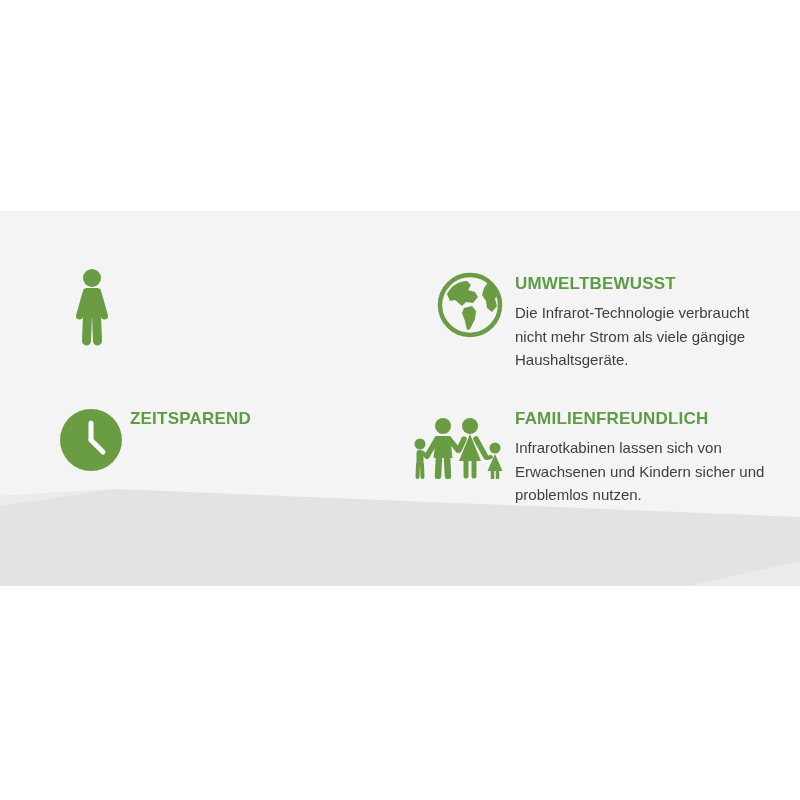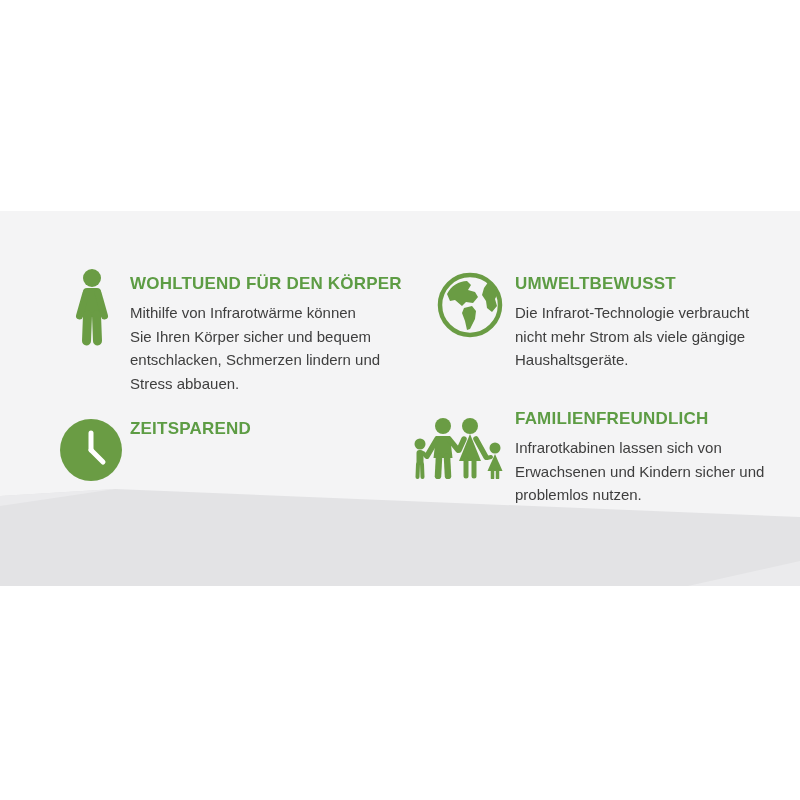--- a/index.html
+++ b/index.html
@@ -34,21 +34,21 @@
     color:var(--text,#3e3e3e);
     white-space:pre-line;
   }
   
   .f1{left:58px;top:274px;}
   .f1 .icon-col{width:72px;}
   .f1 .icon-col svg{margin:-6px 0 0 8px;}
   .f2{left:437px;top:274px;}
   .f2 .icon-col{width:78px;}
   .f2 .icon-col svg{margin:-2px 0 0 0;}
-  .f3{left:58px;top:419px;justify-content:center;}
+  .f3{left:58px;top:409px;justify-content:center;}
   .f3 .icon-col{width:72px;}
   .f3 .icon-col svg{margin:0 0 0 2px;}
   .f4{left:408px;top:409px;}
   .f4 .icon-col{width:107px;}
   .f4 .icon-col svg{margin:8px 0 0 5px;}
 </style>
 </head>
 <body>
 
 <div class="panel"></div>
@@ -62,27 +62,20 @@
 <section class="feature f1">
   <div class="icon-col">
     <svg width="52" height="82" viewBox="0 0 52 82">
       <circle cx="26" cy="10" r="9" fill="currentColor"></circle>
       <rect x="17" y="20" width="18" height="29" rx="4" fill="currentColor"></rect>
       <line x1="20" y1="25" x2="13.5" y2="48" stroke="currentColor" stroke-width="7" stroke-linecap="round"></line>
       <line x1="32" y1="25" x2="38.5" y2="48" stroke="currentColor" stroke-width="7" stroke-linecap="round"></line>
       <line x1="21.5" y1="47" x2="20.5" y2="73" stroke="currentColor" stroke-width="9" stroke-linecap="round"></line>
       <line x1="30.5" y1="47" x2="31.5" y2="73" stroke="currentColor" stroke-width="9" stroke-linecap="round"></line>
     </svg>
-  </div>
-  <div class="text-col">
-    <h3>WOHLTUEND FÜR DEN KÖRPER</h3>
-    <p>Mithilfe von Infrarotwärme können
-Sie Ihren Körper sicher und bequem
-entschlacken, Schmerzen lindern und
-Stress abbauen.</p>
   </div>
 </section>
 
 <section class="feature f2">
   <div class="icon-col">
     <svg width="66" height="66" viewBox="0 0 66 66">
       <circle cx="33" cy="33" r="30" fill="none" stroke="currentColor" stroke-width="4.5"></circle>
       <path fill="currentColor" d="M10,22 C14,14 22,9 30,9 l4,4 -3,5 7,2 3,5 -5,6 -7,-1 -4,4 -7,-6 -5,1 z"></path>
       <path fill="currentColor" d="M27,36 l8,-2 4,5 -1,8 -5,10 -3,1 -2,-9 -3,-8 z"></path>
       <path fill="currentColor" d="M52,9 l5,5 4,7 -3,6 2,7 -5,6 -5,-4 -1,-7 -4,-6 2,-7 z"></path>

